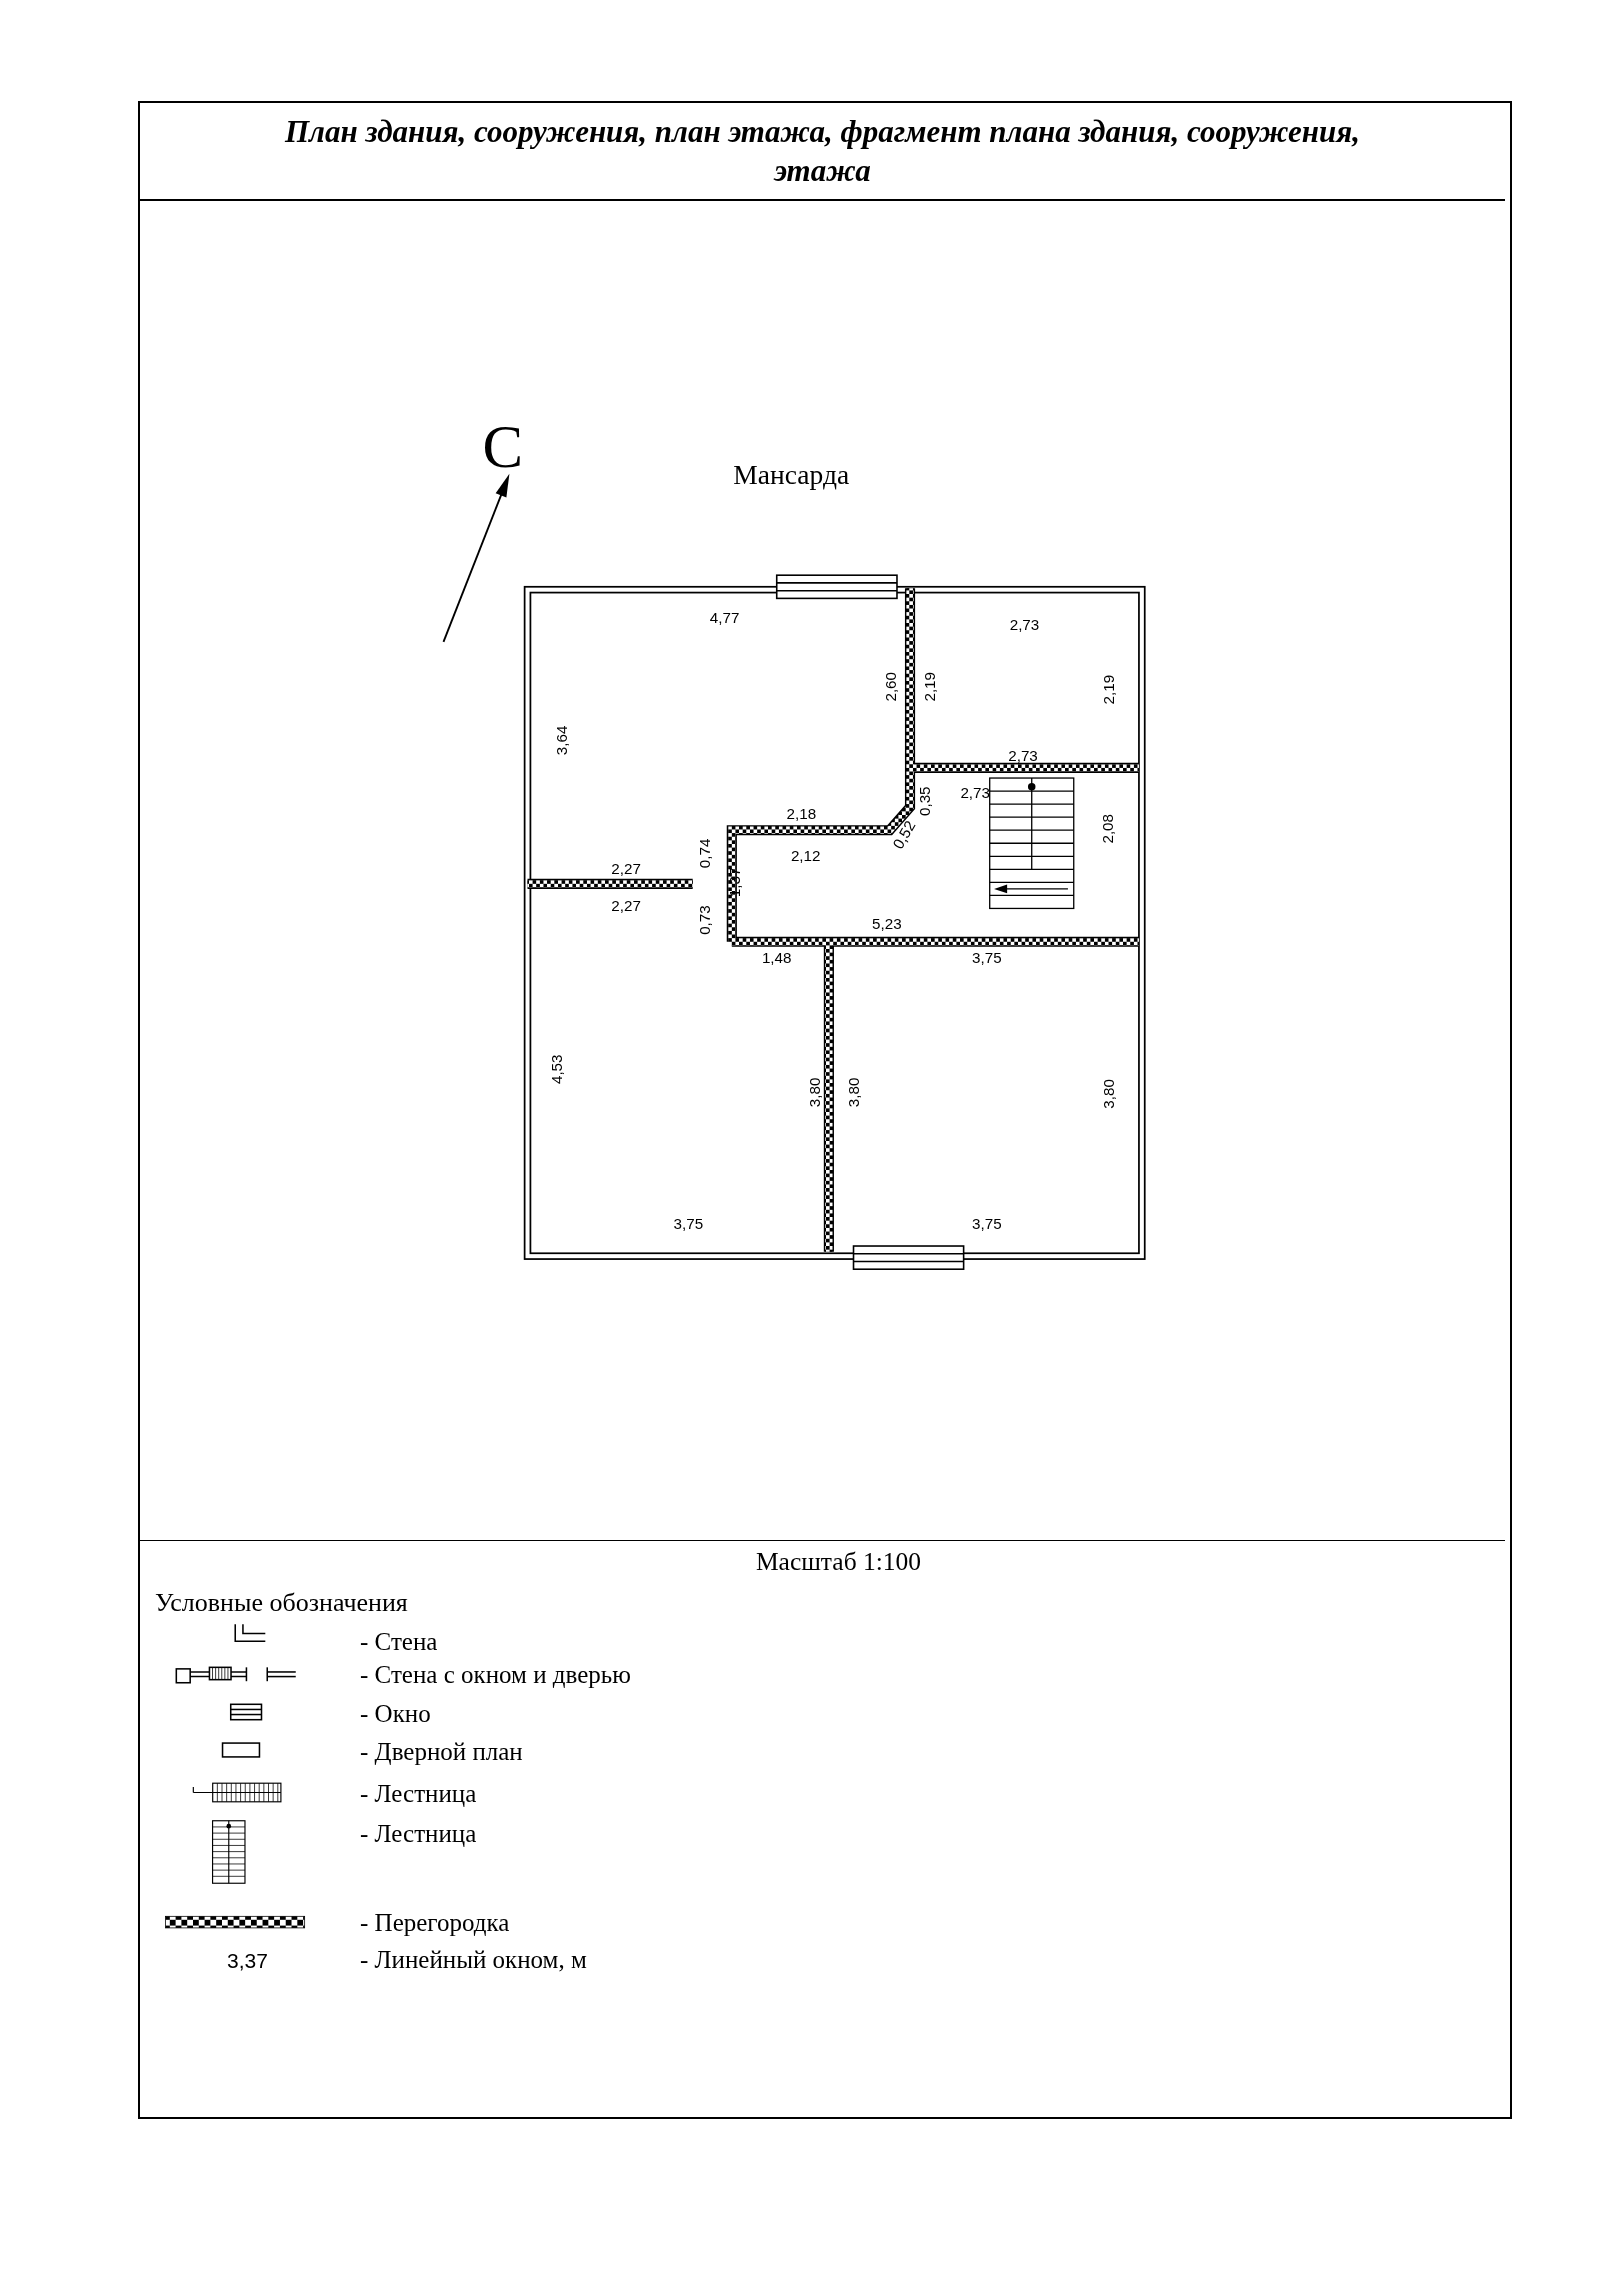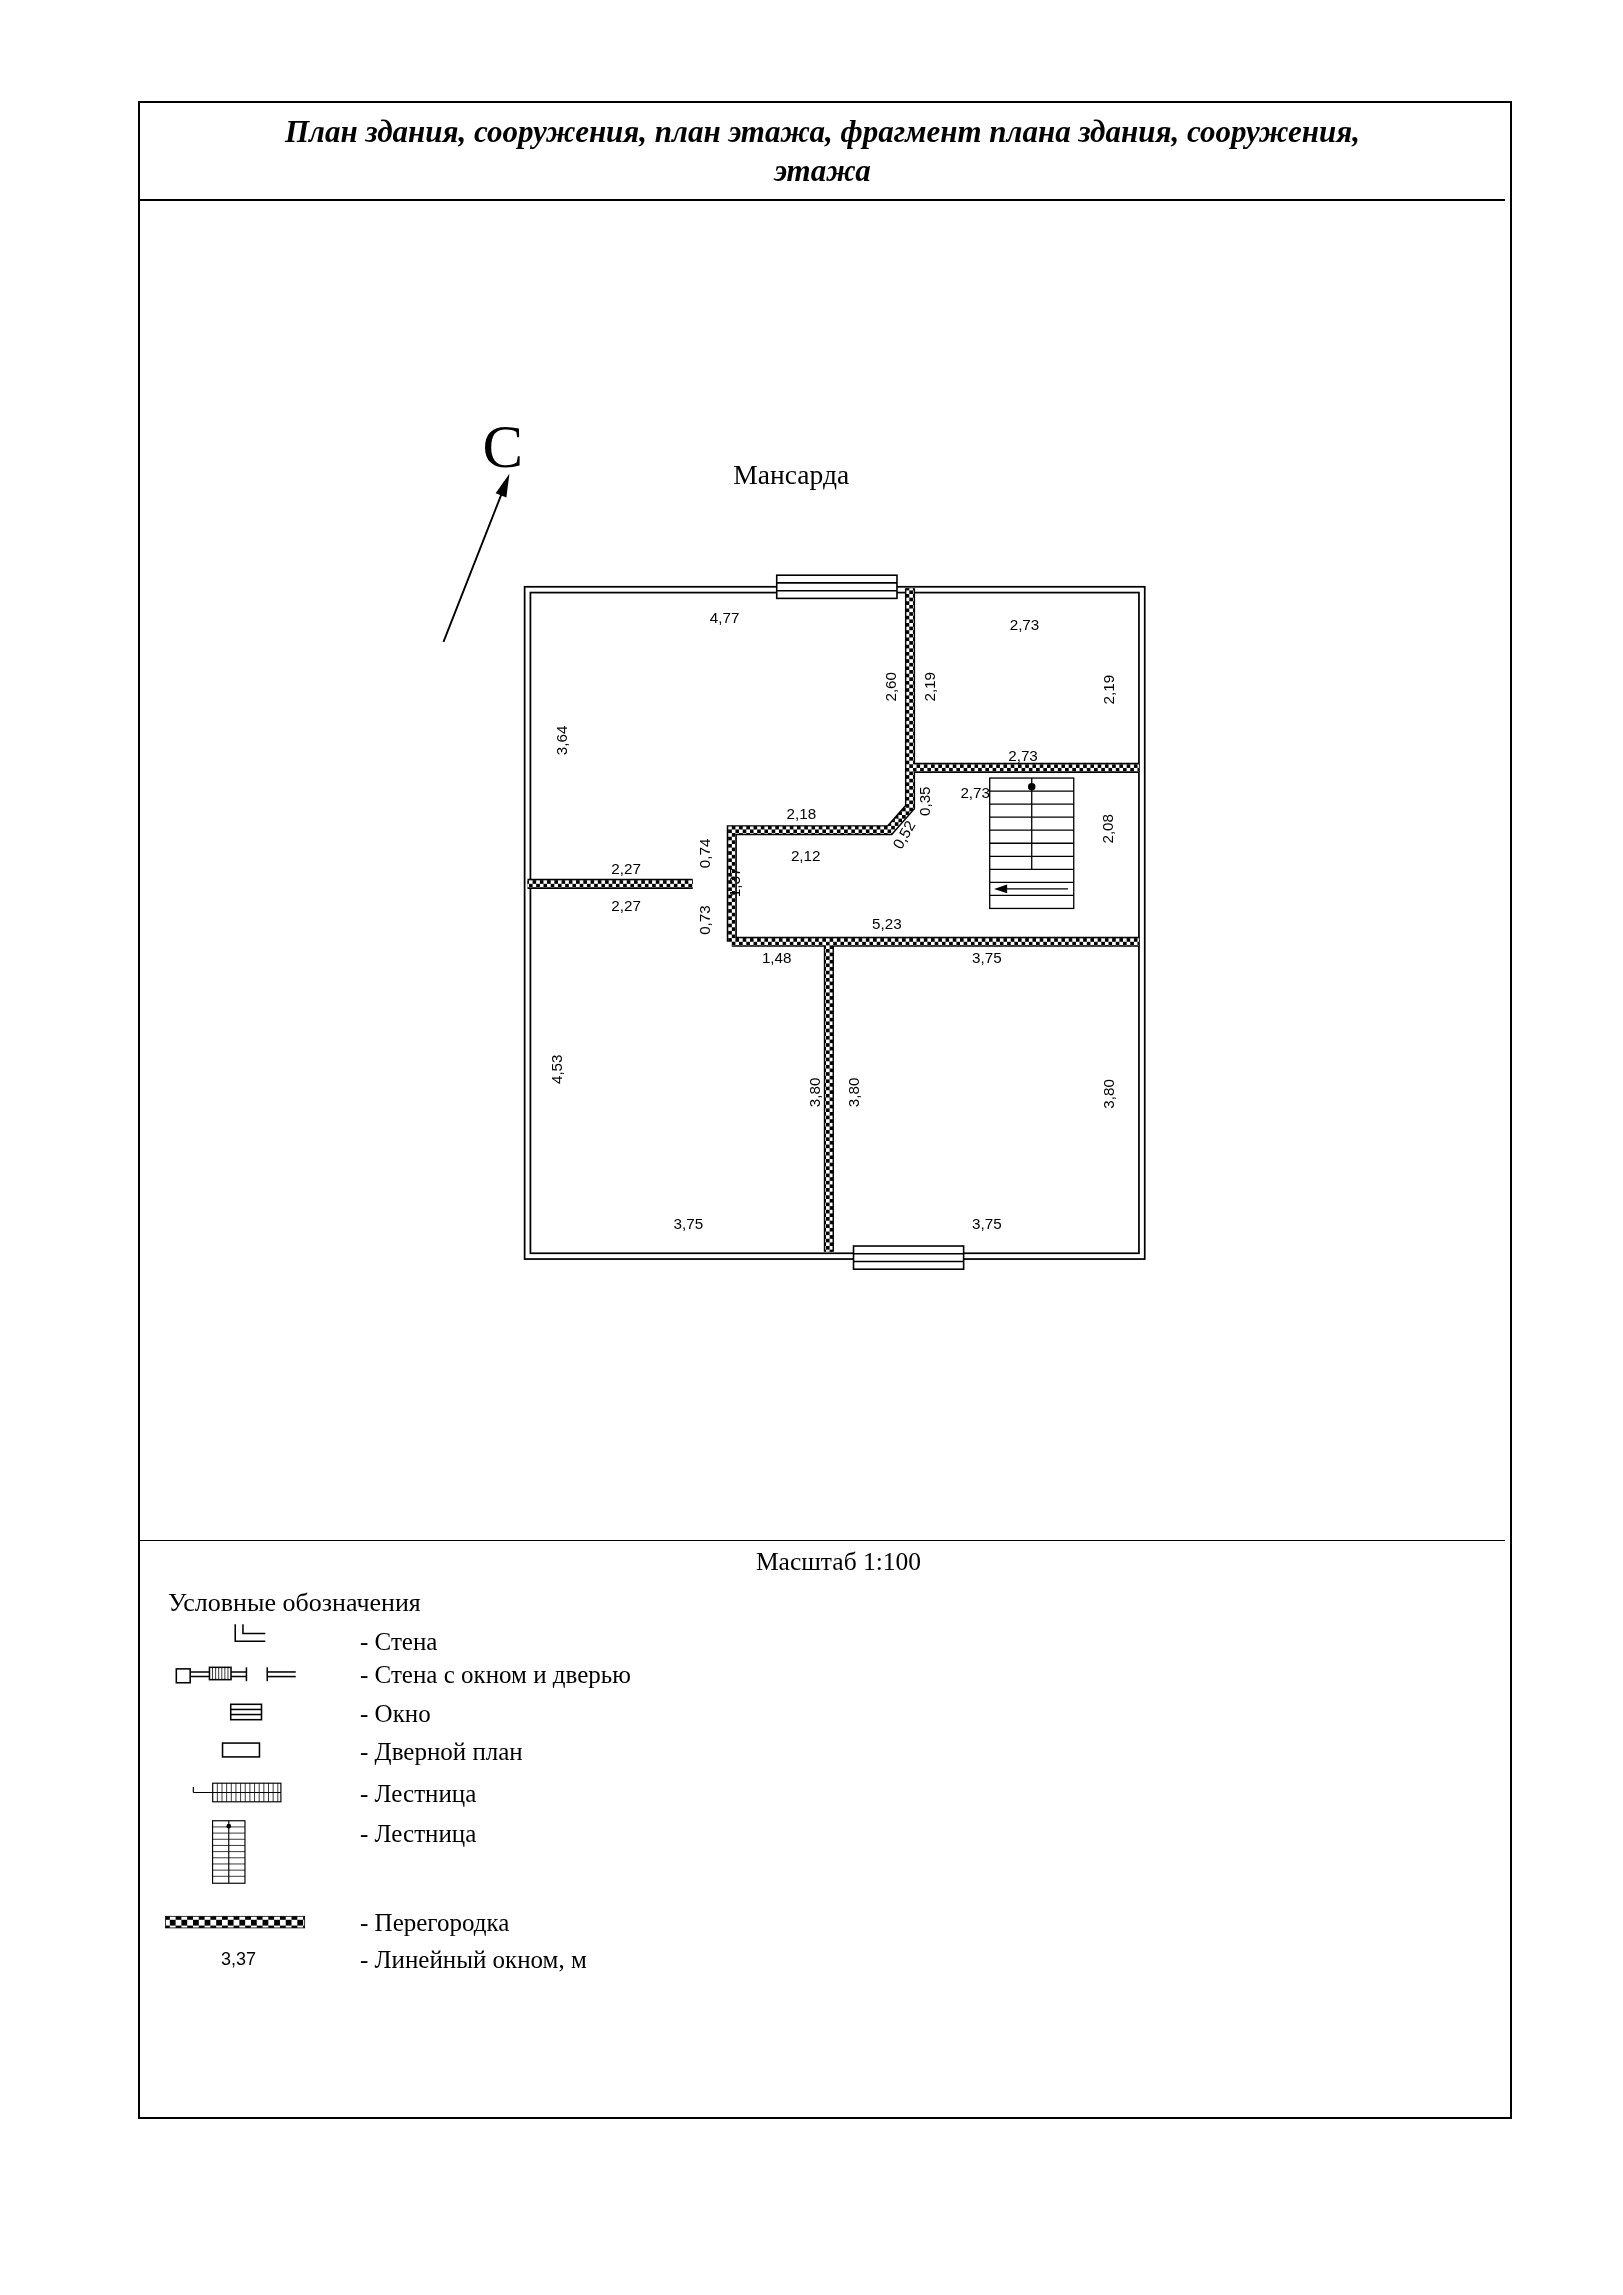--- a/index.html
+++ b/index.html
@@ -24,24 +24,24 @@
   .drawing-svg { position: absolute; left: 0; top: 0; width: 1623px; height: 2295px; }
   .scale-divider {
     position: absolute; left: 140px; top: 1540px; width: 1365px;
     border-top: 1.5px solid #000;
   }
   .scale-label {
     position: absolute; left: 140px; top: 1547px; width: 1365px;
     text-align: center; font-size: 25.5px; padding-left: 16px;
   }
   .legend { position: absolute; left: 138px; top: 1577px; width: 1370px; height: 433px; }
-  .legend-title { position: absolute; left: 17px; top: 10.8px; font-size: 26px; margin-left: 13px; }
+  .legend-title { position: absolute; left: 17px; top: 10.8px; font-size: 26px; }
   .legend .sym { position: absolute; }
   .legend .lbl { position: absolute; left: 222px; font-size: 25px; white-space: nowrap; }
-  .legend .example { position: absolute; font-size: 18px; font-family: "Liberation Sans", sans-serif; }
+  .legend .example { position: absolute; font-size: 21px; font-family: "Liberation Sans", sans-serif; margin-left: 6px; }
   .dims text {
     font-family: "Liberation Sans", sans-serif;
     font-size: 10.5px; fill: #000; text-anchor: middle;
   }
   .north-label { font-family: "Liberation Serif", serif; font-size: 42px; fill: #000; text-anchor: middle; }
   .floor-label { font-family: "Liberation Serif", serif; font-size: 19px; fill: #000; text-anchor: middle; }
 </style>
 </head>
 <body>
 

